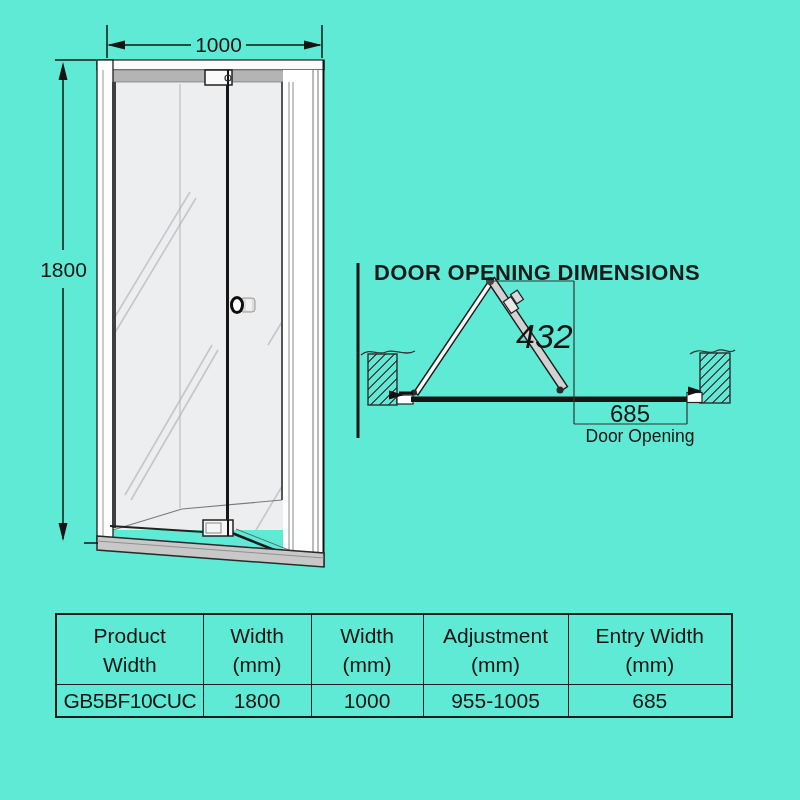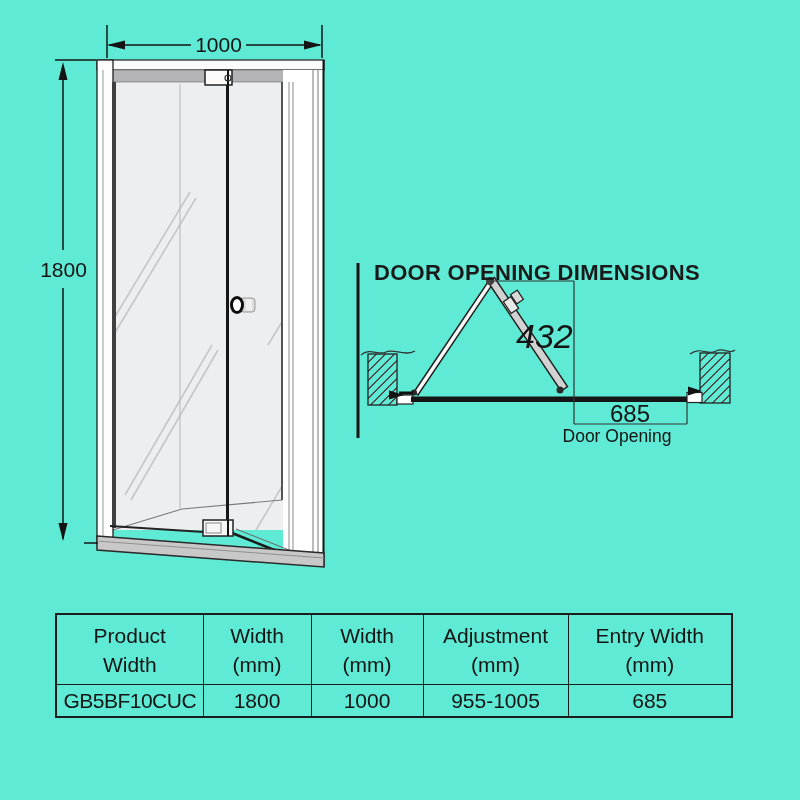--- a/index.html
+++ b/index.html
@@ -10,21 +10,21 @@
   svg{position:absolute;left:0;top:0;}
   .dimlabel{position:absolute;font-size:21px;color:#141414;text-align:center;}
   .plan-title{position:absolute;left:362px;top:260px;font-size:22px;font-weight:bold;
               letter-spacing:0.3px;color:#1a1a1a;white-space:nowrap;margin-left:12px;}
   .dim-432{position:absolute;left:516px;top:317px;width:55px;text-align:right;
            font-size:34px;color:#141414;font-style:italic;}
   .protrusion{position:absolute;left:567px;top:305px;width:112px;text-align:center;
               font-size:12px;font-weight:bold;line-height:14.5px;color:#1a1a1a;}
   .dim-685{position:absolute;left:595px;top:400px;width:70px;text-align:center;
            font-size:24px;color:#141414;}
-  .door-opening{position:absolute;left:556px;top:426px;width:122px;text-align:center;
+  .door-opening{position:absolute;left:579px;top:426px;width:122px;text-align:center;
                 font-size:17.5px;color:#141414;}
   table.spec{position:absolute;left:55px;top:613px;width:676px;border-collapse:collapse;
              table-layout:fixed;border:2px solid #1c1c1c;padding-left:24px;}
   table.spec td{border:1.5px solid #1c1c1c;text-align:center;vertical-align:middle;
                 font-size:21px;color:#141414;padding:0;}
   table.spec td.hdr{height:69px;line-height:29px;}
   table.spec td.val{height:31px;margin-left:36px;}
   .code-cell{letter-spacing:-0.5px;}
 </style>
 </head>

